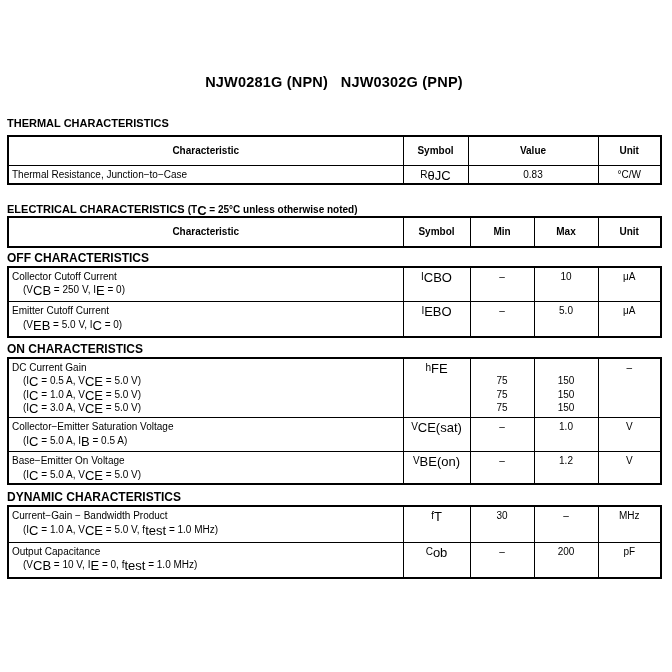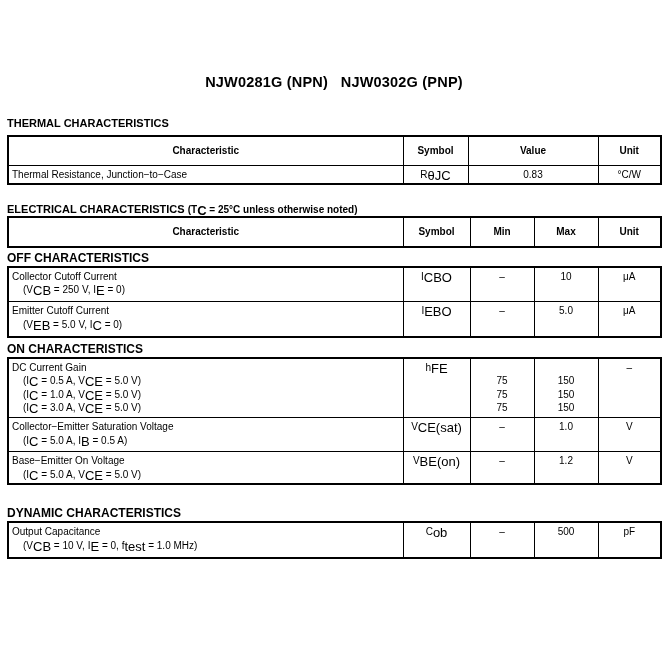--- a/index.html
+++ b/index.html
@@ -44,21 +44,21 @@
     font-weight: bold;
     font-size: 10px;
   }
   .sub-heading {
     font-weight: bold;
     font-size: 12px;
     line-height: 13px;
     margin: 4px 0 1px 0;
   }
   .sub-heading.on-h { margin-top: 5px; }
-  .sub-heading.dy-h { margin-top: 22px; }
+  .sub-heading.dy-h { margin-top: 6px; }
 
   table.dtable {
     border-collapse: collapse;
     table-layout: fixed;
     width: 653px;
     border: 2px solid #000;
   }
   table.dtable th,
   table.dtable td {
     border: 1px solid #000;
@@ -251,26 +251,36 @@
 
   <table class="dtable">
     <colgroup>
         <col class="c-char">
         <col class="c-sym">
         <col class="c-min">
         <col class="c-max">
         <col class="c-unit">
       </colgroup>
     <tbody>
+        <tr class="r-h36">
+      <td class="char">
+        <div>Current−Gain − Bandwidth Product</div>
+        <div class="cond">(I<sub>C</sub> = 1.0 A, V<sub>CE</sub> = 5.0 V, f<sub>test</sub> = 1.0 MHz)</div>
+      </td>
+      <td class="ctr">f<sub>T</sub></td>
+      <td class="ctr">30</td>
+      <td class="ctr">–</td>
+      <td class="ctr">MHz</td>
+    </tr>
     <tr class="r-h36">
       <td class="char">
         <div>Output Capacitance</div>
         <div class="cond">(V<sub>CB</sub> = 10 V, I<sub>E</sub> = 0, f<sub>test</sub> = 1.0 MHz)</div>
       </td>
       <td class="ctr">C<sub>ob</sub></td>
       <td class="ctr">–</td>
-      <td class="ctr">500</td>
+      <td class="ctr">200</td>
       <td class="ctr">pF</td>
     </tr>
   </tbody>
     </table>
 
 </div>
 
 </body></html>

